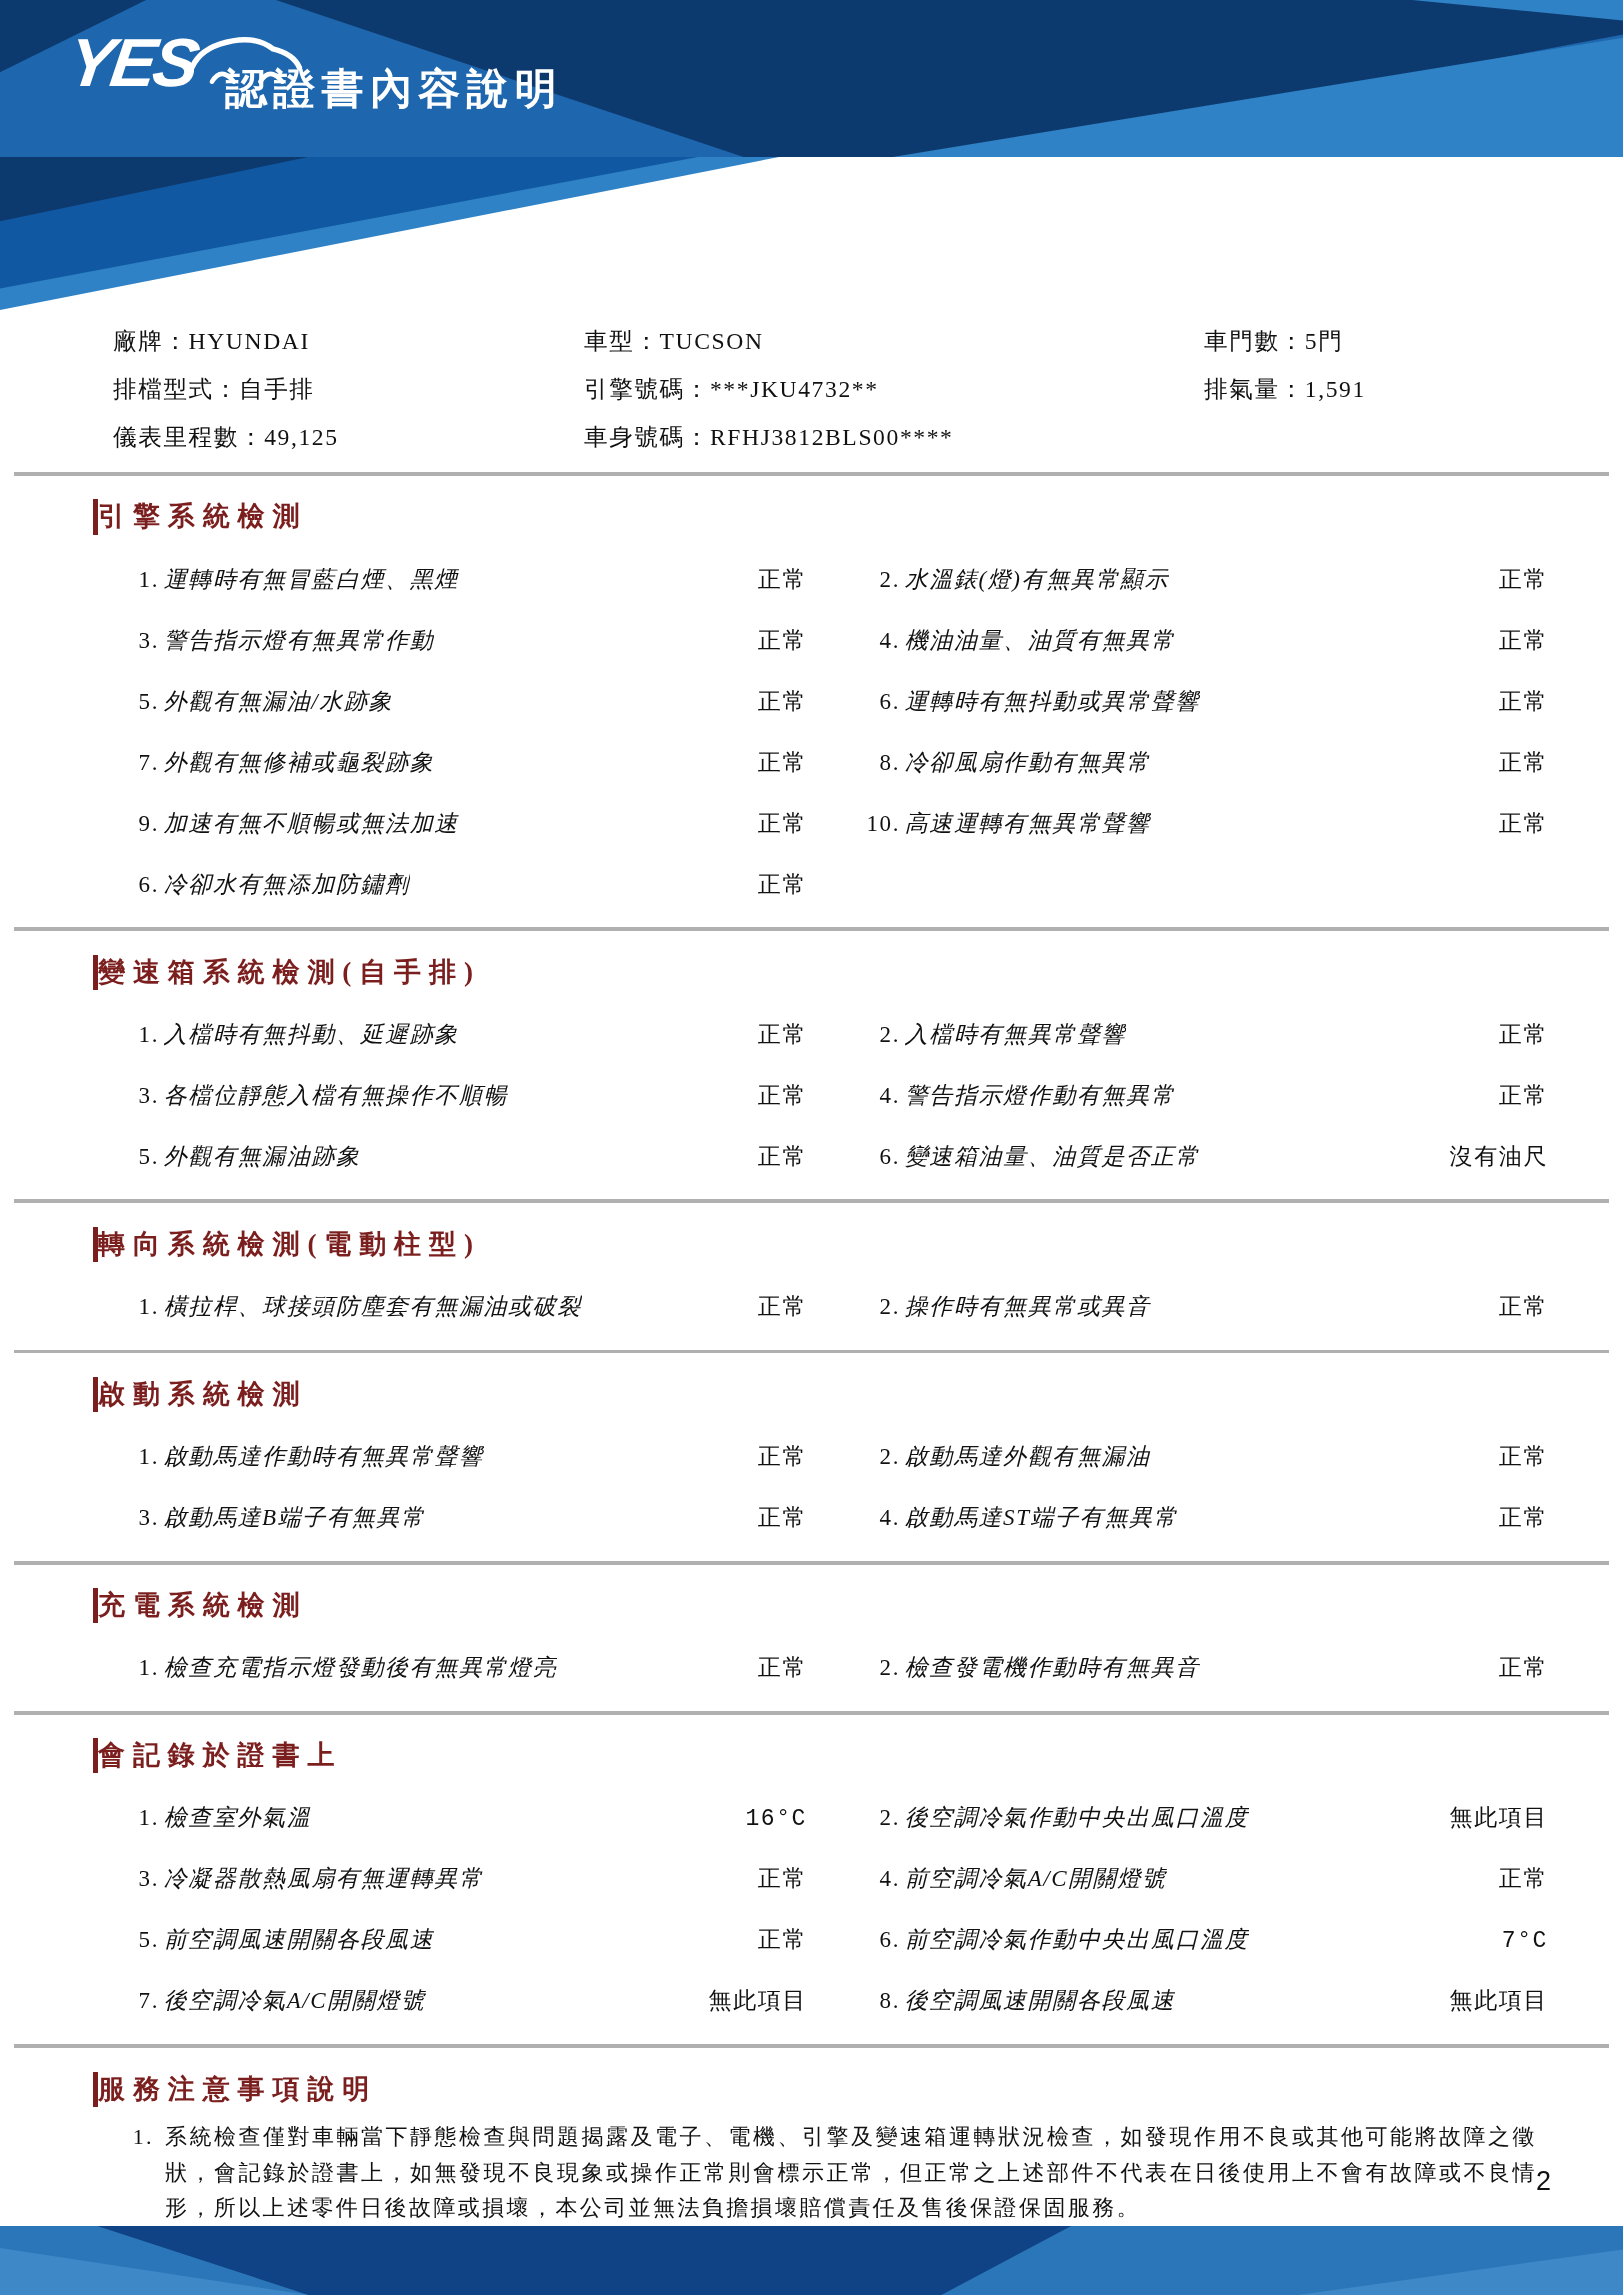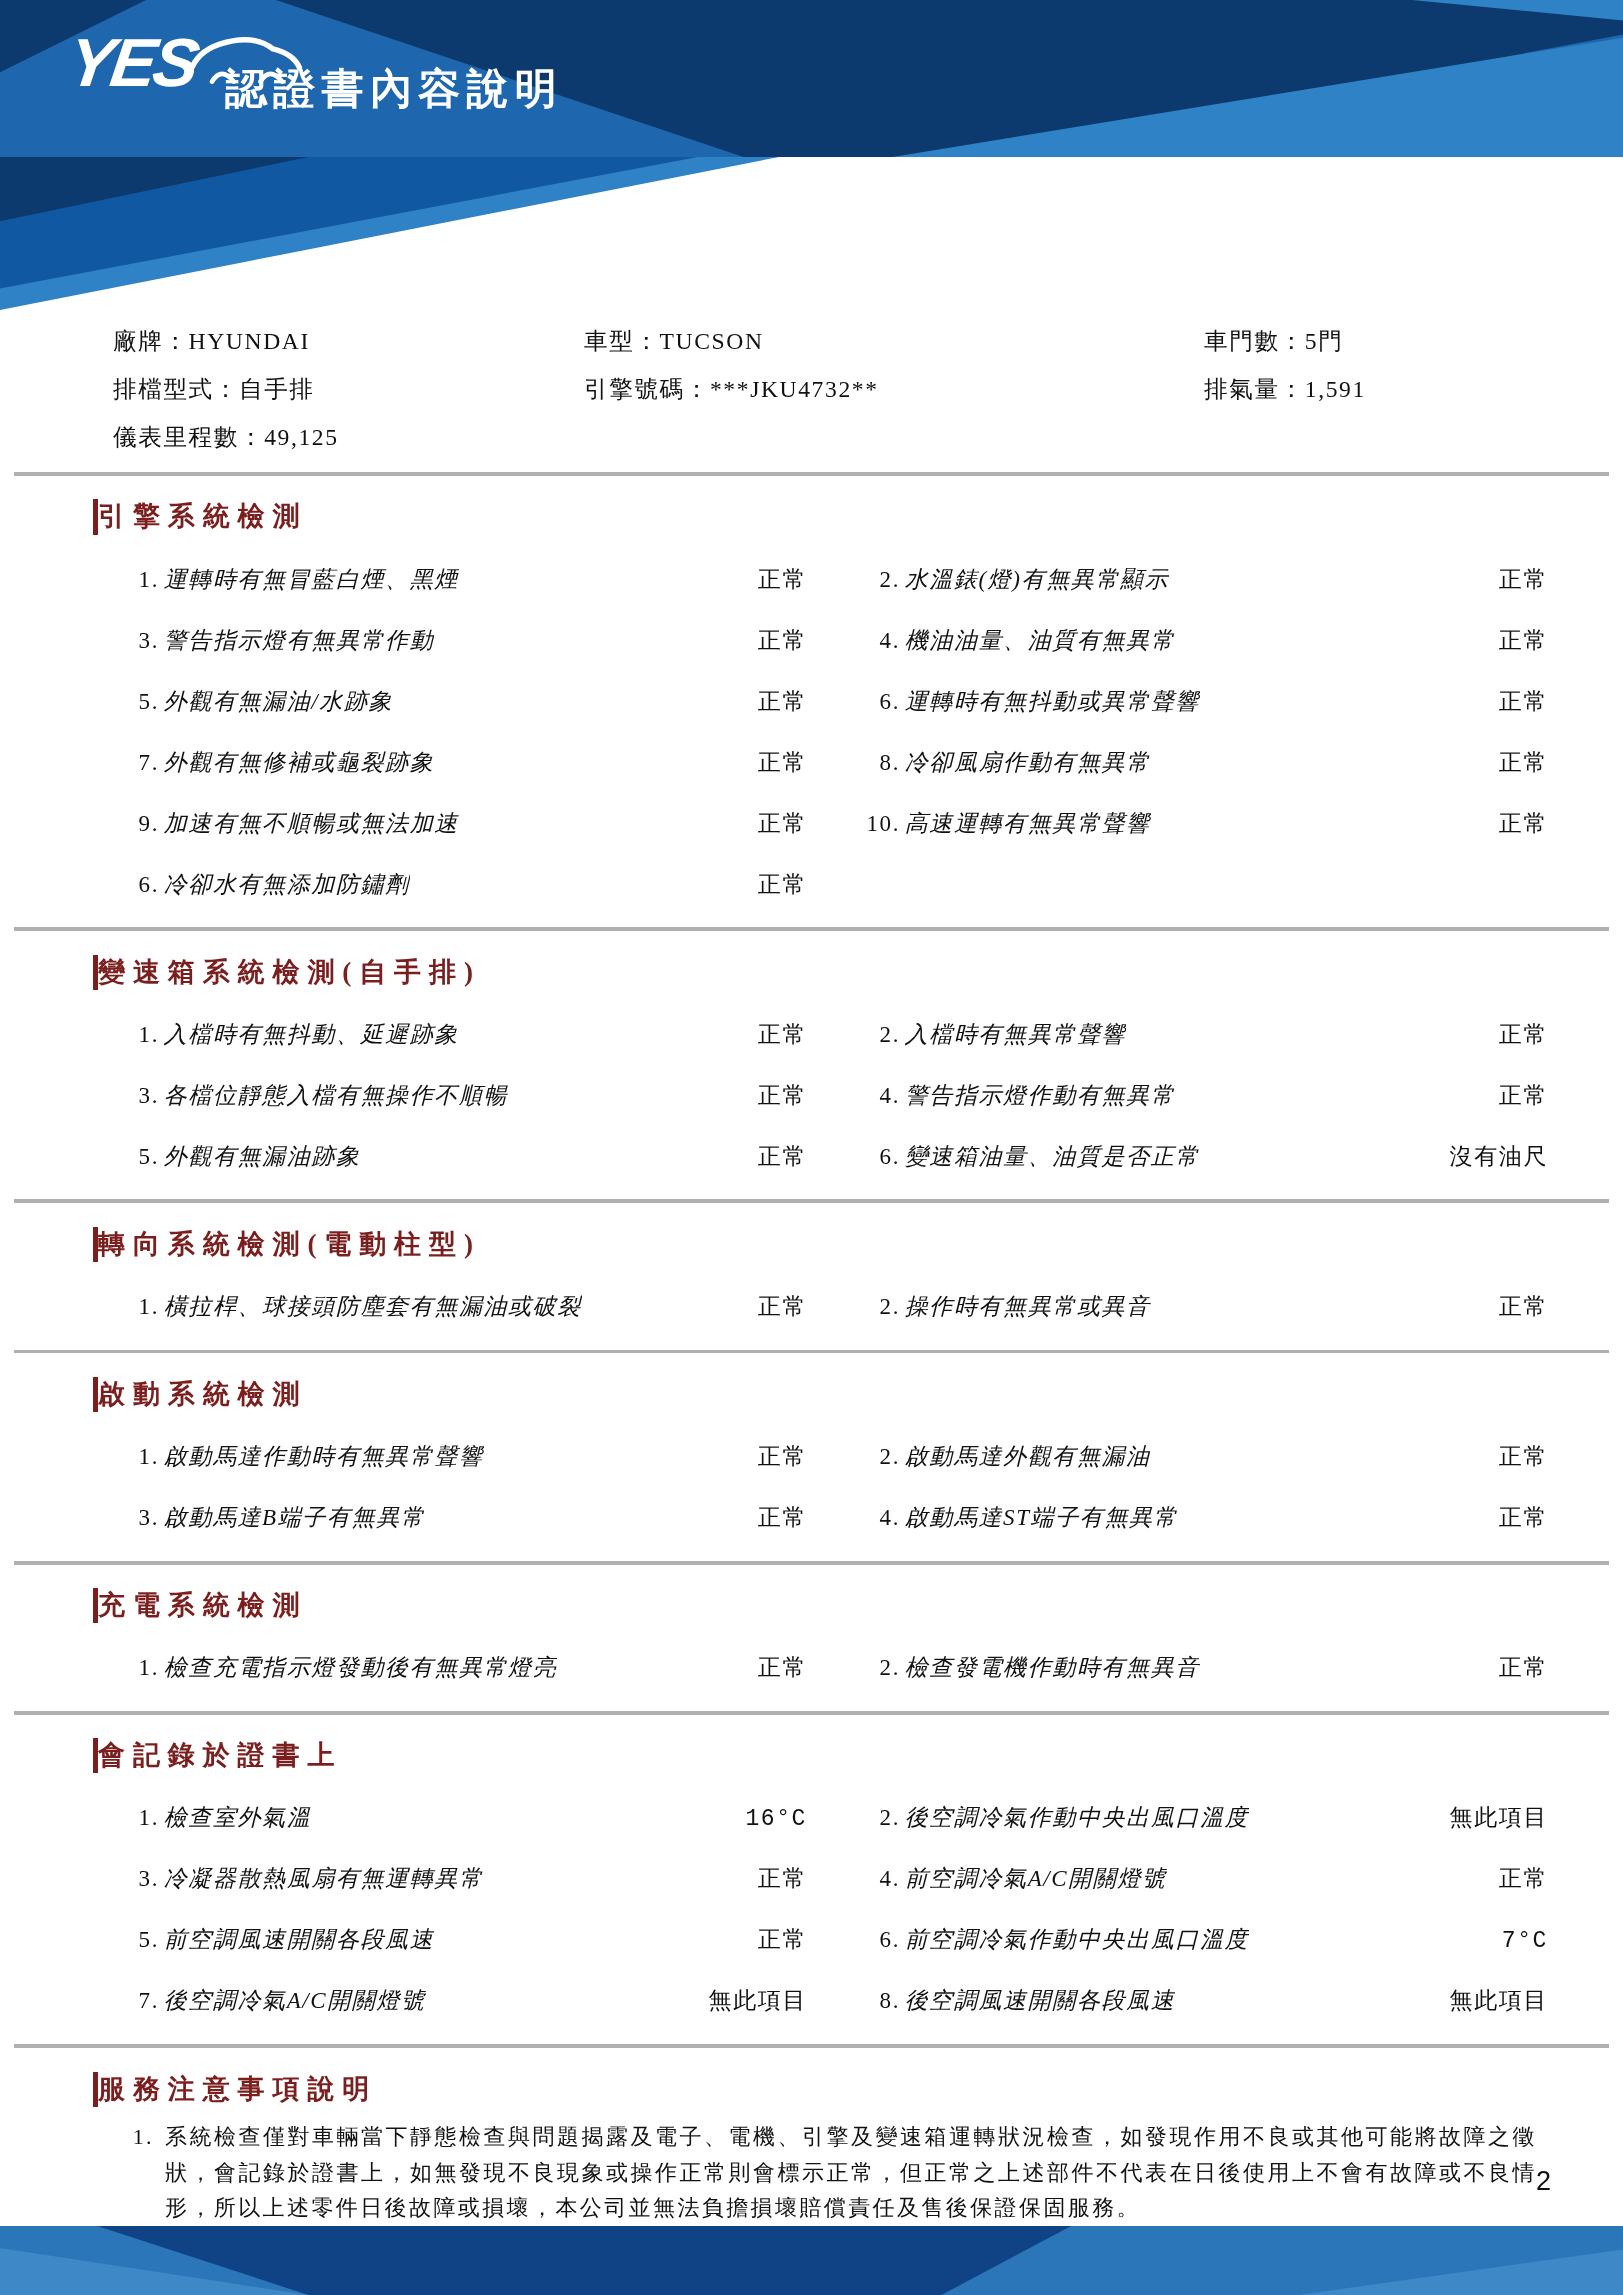--- a/index.html
+++ b/index.html
@@ -91,20 +91,21 @@
 <main class="content">
   <section class="info-grid">
       <div class="info-col">
         <div class="info-row">廠牌：HYUNDAI</div>
         <div class="info-row">排檔型式：自手排</div>
         <div class="info-row">儀表里程數：49,125</div>
       </div>
       <div class="info-col">
         <div class="info-row">車型：TUCSON</div>
         <div class="info-row">引擎號碼：***JKU4732**</div>
+        <div class="info-row">車身號碼：RFHJ3812BLS00****</div>
       </div>
       <div class="info-col">
         <div class="info-row">車門數：5門</div>
         <div class="info-row">排氣量：1,591</div>
       </div>
     </section>
   <div class="divider"></div>
 
   <div>
       <section class="section">

